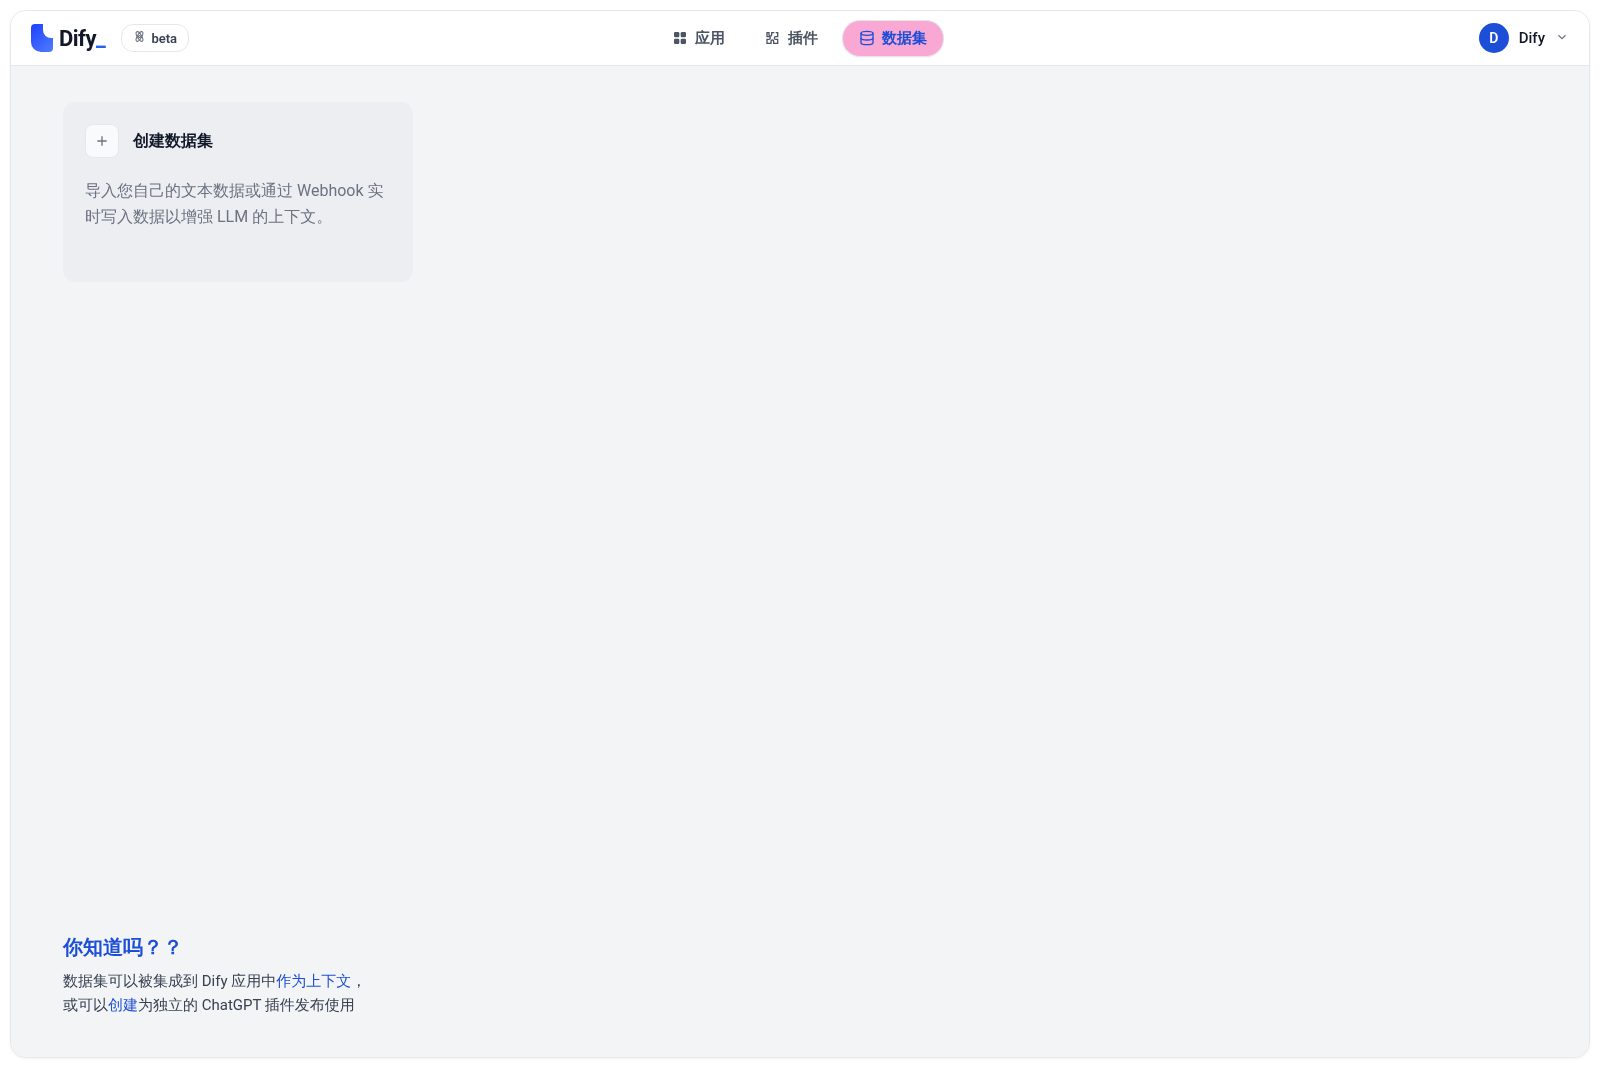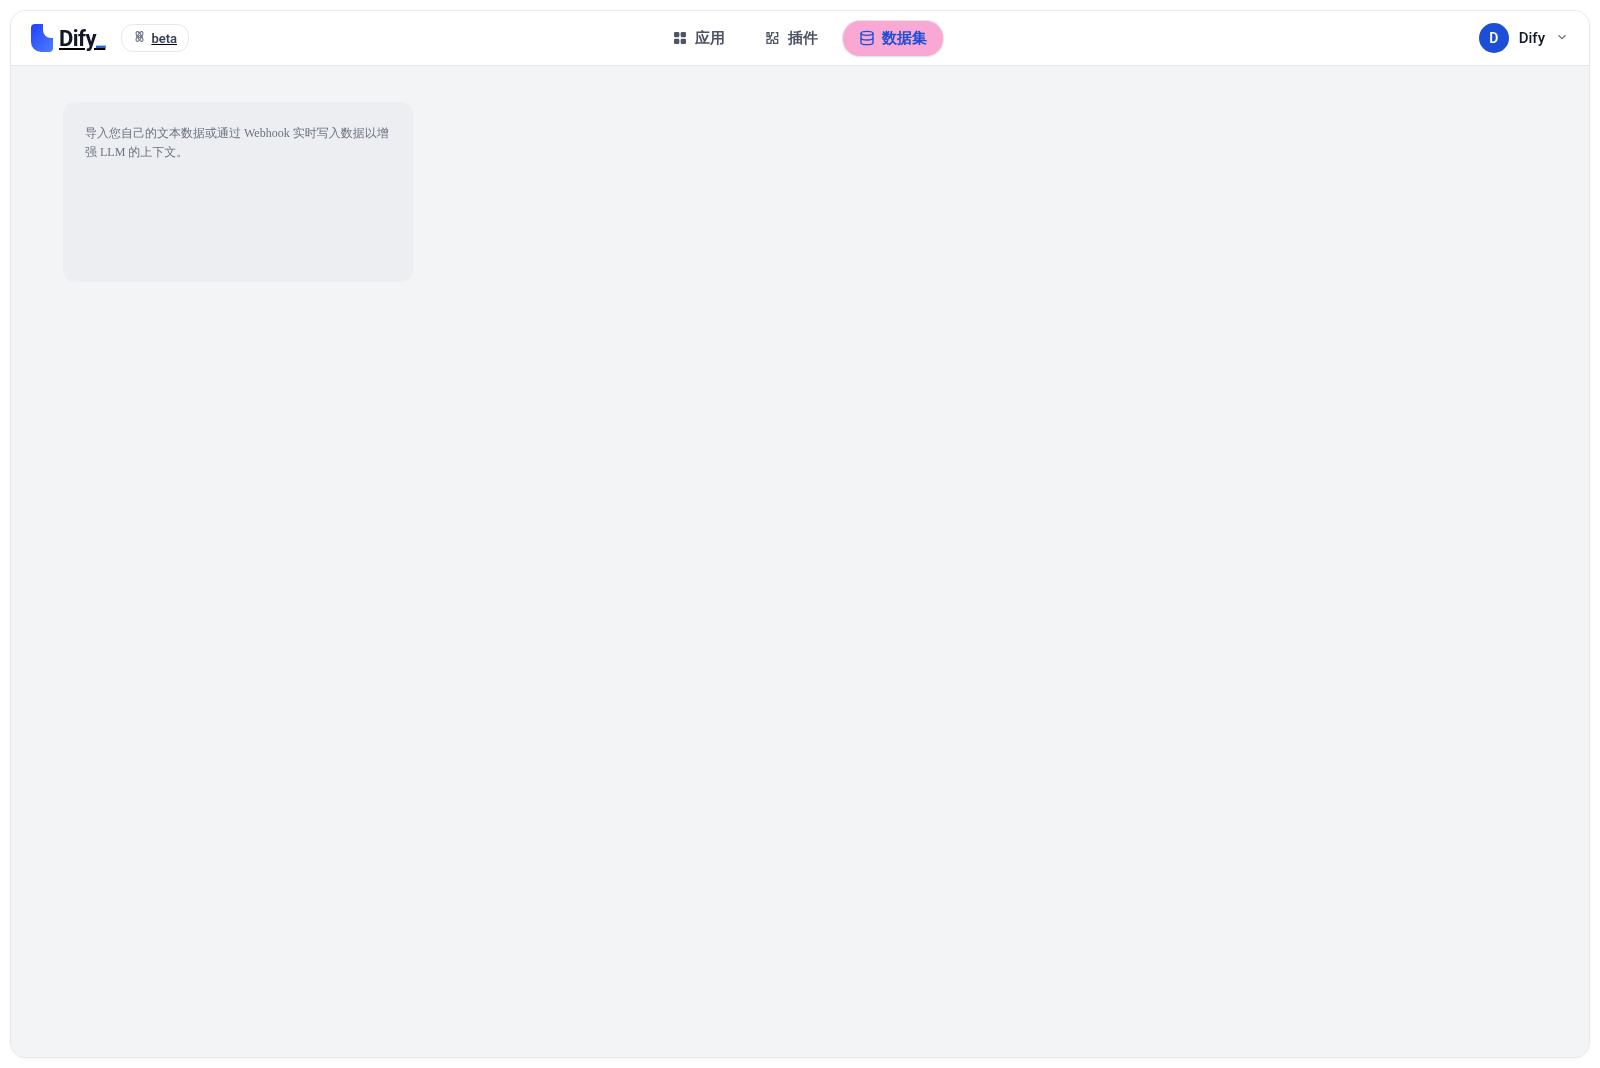--- a/index.html
+++ b/index.html
@@ -30,21 +30,20 @@
       align-items: center;
       justify-content: space-between;
       padding: 12px 20px;
       border-bottom: 1px solid #e5e7eb;
       background: #fff;
     }
     .header-left {
       display: flex;
       align-items: center;
       gap: 16px;
-      text-decoration: underline;
     }
     .logo-wrap {
       display: flex;
       align-items: center;
       gap: 6px;
     }
     .logo-mark {
       width: 22px;
       height: 28px;
       background: linear-gradient(135deg, #1e40ff 0%, #4f7dff 100%);
@@ -179,24 +178,23 @@
       justify-content: center;
       color: #6b7280;
       font-size: 18px;
     }
     .create-title {
       font-size: 16px;
       font-weight: 700;
       color: #111827;
     }
     .create-desc {
-      font-size: 12px;
+      font-size: 16px;
       color: #6b7280;
       line-height: 1.6;
-      font-family: Liberation Serif, serif;
     }
     .footer-tip {
       position: absolute;
       bottom: 40px;
       left: 52px;
       max-width: 420px;
     }
     .tip-title {
       font-size: 20px;
       font-weight: 700;
@@ -277,17 +275,33 @@
       <span class="chevron">
         <svg width="14" height="14" viewBox="0 0 24 24" fill="none" stroke="currentColor" stroke-width="2">
           <polyline points="6 9 12 15 18 9"></polyline>
         </svg>
       </span>
     </div>
   </header>
 
   <main class="main">
     <div class="create-card">
+      <div class="create-header">
+        <div class="plus-box">
+          <svg width="16" height="16" viewBox="0 0 24 24" fill="none" stroke="currentColor" stroke-width="2">
+            <line x1="12" y1="5" x2="12" y2="19"></line>
+            <line x1="5" y1="12" x2="19" y2="12"></line>
+          </svg>
+        </div>
+        <div class="create-title">创建数据集</div>
+      </div>
       <div class="create-desc">导入您自己的文本数据或通过 Webhook 实时写入数据以增强 LLM 的上下文。</div>
     </div>
 
+    <div class="footer-tip">
+      <div class="tip-title">你知道吗？？</div>
+      <div class="tip-body">
+        <span>数据集可以被集成到 Dify 应用中</span><span class="tip-link">作为上下文</span><span>，</span><br>
+        <span>或可以</span><span class="tip-link">创建</span><span>为独立的 ChatGPT 插件发布使用</span>
+      </div>
+    </div>
   </main>
 </div>
 
 </body></html>

